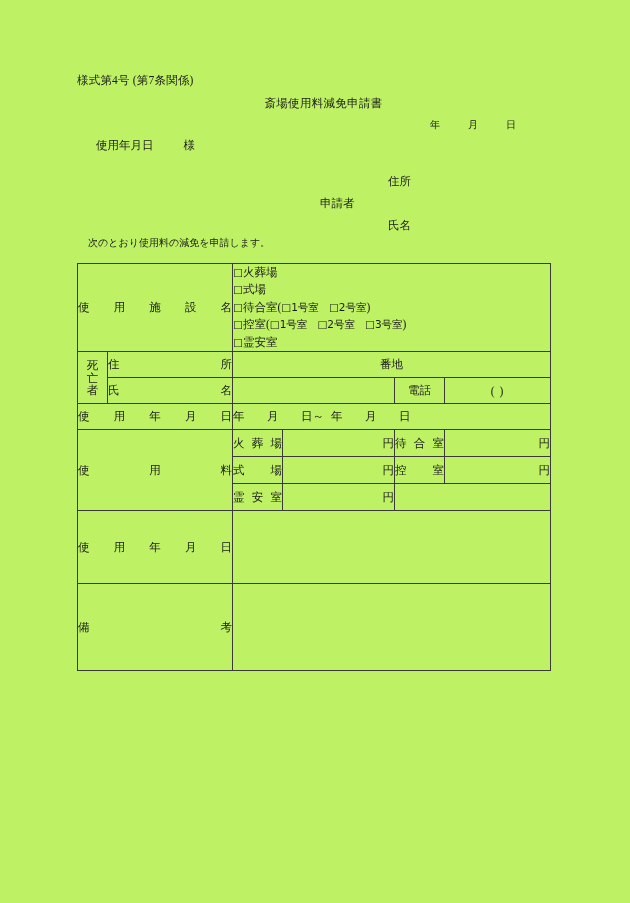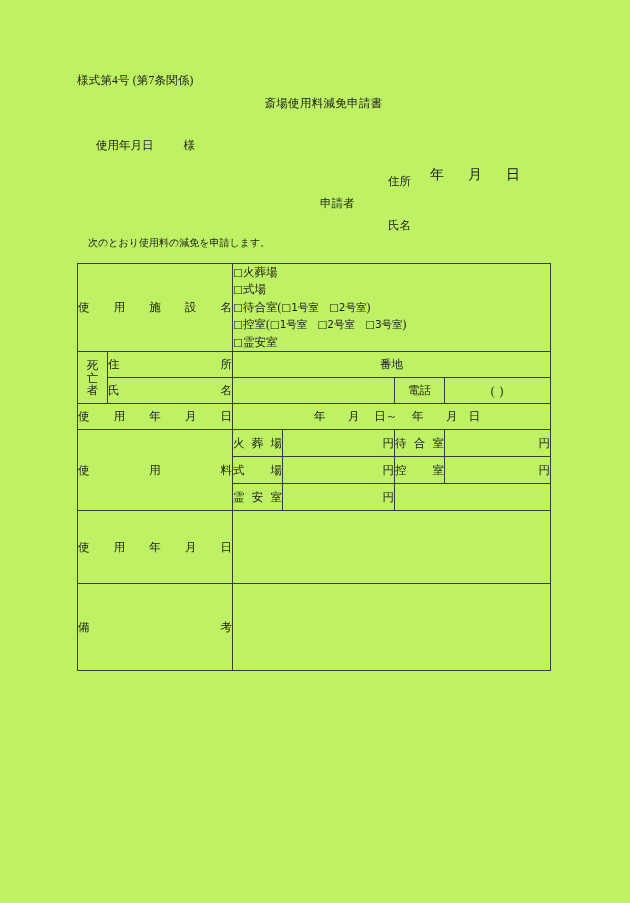--- a/index.html
+++ b/index.html
@@ -37,23 +37,22 @@
     right: 0;
     top: 96px;
     text-align: center;
     font-size: 11.5px;
     letter-spacing: 0.3px;
   }
   .date-line {
     position: absolute;
     left: 430px;
     top: 118px;
-    font-size: 14px;
-    white-space: nowrap;
-    margin-top: 48px;
+    font-size: 10px;
+    white-space: nowrap;
   }
   .date-line span { display: inline-block; }
   .date-line .y { width: 38px; }
   .date-line .m { width: 38px; }
 
   .addressee {
     position: absolute;
     left: 96px;
     top: 138px;
     font-size: 11.5px;
@@ -131,21 +130,21 @@
     padding: 7px 0 7px 8px;
     line-height: 1.52;
   }
   .chk-line { white-space: nowrap; }
   .cb { font-family: "DejaVu Sans", sans-serif; font-size: 10.5px; }
   .gap-s { display: inline-block; width: 10px; }
 
   .fill-cell { }
   .banchi { text-align: center; padding-right: 58px; }
 
-  .use-date { text-align: center; padding-right: 42px; white-space: nowrap; margin-top: 37px; }
+  .use-date { padding-right: 42px; white-space: nowrap; margin-top: 37px; }
   .use-date span { display: inline-block; }
   .use-date .sp { width: 34px; }
   .use-date .sp2 { width: 30px; }
 
   .tel-lbl { text-align: center; white-space: nowrap; margin-left: 36px; }
   .tel-val { text-align: center; padding-right: 60px; letter-spacing: 1px; }
 
   .fee-lbl {
     text-align: justify;
     text-align-last: justify;

